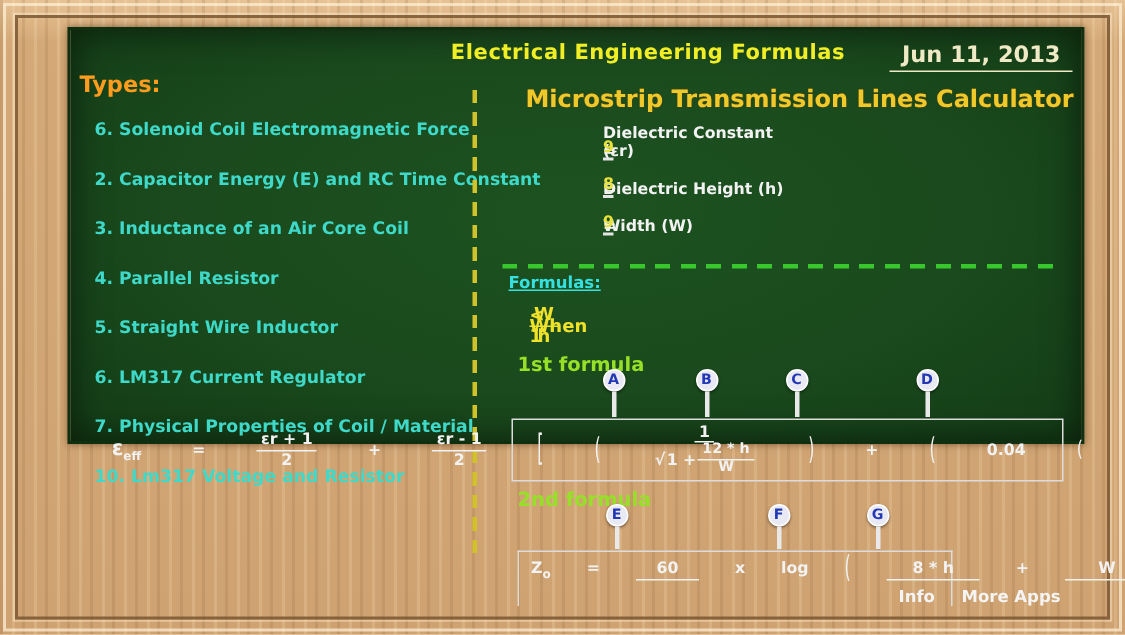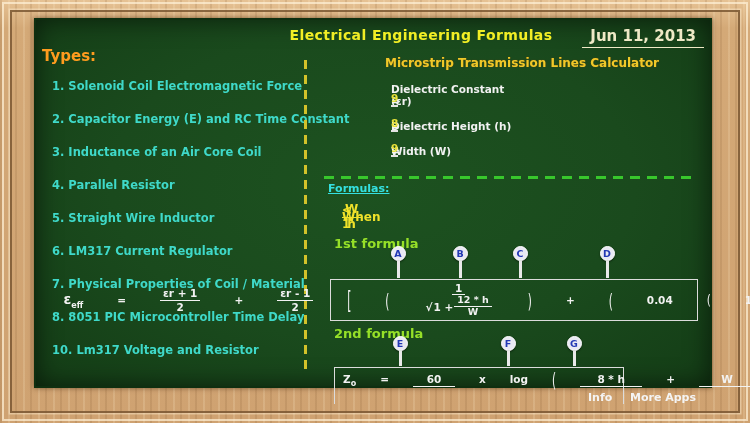--- a/index.html
+++ b/index.html
@@ -10,39 +10,39 @@
   .wood { position:absolute; inset:0;
     background-color:#d6ac7d;
     background-image:
       repeating-linear-gradient(90deg, rgba(120,80,40,0.14) 0 2px, transparent 2px 8px, rgba(255,238,205,0.18) 8px 10px, transparent 10px 15px),
       linear-gradient(180deg,#e6c294 0,#d4a977 28px,#cfa271 100%);
   }
   .bevel { position:absolute; inset:2px; border:2px solid rgba(255,242,216,0.7); }
   .groove { position:absolute; inset:10px; border:2px solid rgba(122,87,50,0.85); box-shadow:0 0 0 1.5px rgba(255,240,210,0.45); }
 
   
-  .board { position:absolute; left:34px; top:18px; width:678px; height:370px;
+  .board { position:absolute; left:45px; top:18px; width:678px; height:278px;
     background:radial-gradient(ellipse at 50% 45%, #1d5220 0%, #1a4a1d 55%, #143d16 100%);
     border:2px solid #0f2f10;
     box-shadow: inset 0 0 24px rgba(0,0,0,0.55), 0 0 5px rgba(60,35,10,0.6);
   }
   .board * { position:absolute; }
 
   .title { left:170px; top:7px; width:430px; text-align:center; color:#f2ee25; font-size:14px; letter-spacing:0.4px; }
   .date  { right:6px; top:7px; color:#efe9c6; font-size:15px; border-bottom:1.5px solid #efe9c6; padding:0 8px 2px; }
 
   .types-heading { left:6px; top:27px; color:#ff9c1e; font-size:15px; }
   .type-list { left:16px; top:50px; width:250px; position:absolute; }
   .type-item { position:static; display:block; height:33px; line-height:33px; color:#3fd9c9; font-size:11.5px; white-space:nowrap; cursor:pointer; }
   .type-item.selected { color:#ccd2cc; }
 
   .vdivider { left:268px; top:40px; width:3px; height:312px;
     background:repeating-linear-gradient(180deg,#d2c22a 0 9px,transparent 9px 15px); }
 
-  .calc-title { left:300px; top:36px; width:372px; text-align:center; color:#eec929; font-size:12px; text-shadow:0 0 1px rgba(180,60,0,0.6); }
+  .calc-title { left:300px; top:36px; width:372px; text-align:center; color:#eec929; font-size:16px; text-shadow:0 0 1px rgba(180,60,0,0.6); }
 
   .fields { left:338px; top:62px; width:322px;margin-left:17px; }
   .field-row { position:static; display:flex; align-items:flex-end; height:25px; font-size:10.5px; color:#f2f2f2; }
   .field-label { width:130px; }
   .field-eq { width:16px; }
   .field-line { flex:1; border-bottom:2px dashed #e4e4e4; text-align:center; color:#e8e23a; padding-bottom:1px; cursor:text; }
 
   .btn-row { left:300px; top:140px; width:372px; display:flex; justify-content:center; gap:42px; }
   .btn { position:static; color:#35e0e0; font-size:12px; cursor:pointer; }
 
@@ -91,28 +91,27 @@
 <div class="bevel"></div>
 <div class="groove"></div>
 
 <div class="board">
 
   <div class="title">Electrical Engineering Formulas</div>
   <div class="date">Jun 11, 2013</div>
 
   <div class="types-heading">Types:</div>
   <div class="type-list">
-    <span class="type-item">1. Solenoid Coil Electromagnetic Force</span>
+    <span class="type-item">6. Solenoid Coil Electromagnetic Force</span>
     <span class="type-item">2. Capacitor Energy (E) and RC Time Constant</span>
     <span class="type-item">3. Inductance of an Air Core Coil</span>
     <span class="type-item">4. Parallel Resistor</span>
     <span class="type-item">5. Straight Wire Inductor</span>
     <span class="type-item">6. LM317 Current Regulator</span>
     <span class="type-item">7. Physical Properties of Coil / Material</span>
-    <span class="type-item">8. 8051 PIC Microcontroller Time Delay</span>
     <span class="type-item">10. Lm317 Voltage and Resistor</span>
   </div>
 
   <div class="vdivider"></div>
 
   <div class="calc-title">Microstrip Transmission Lines Calculator</div>
 
   <div class="fields">
     <div class="field-row">
       <span class="field-label">Dielectric Constant (εr)</span>

